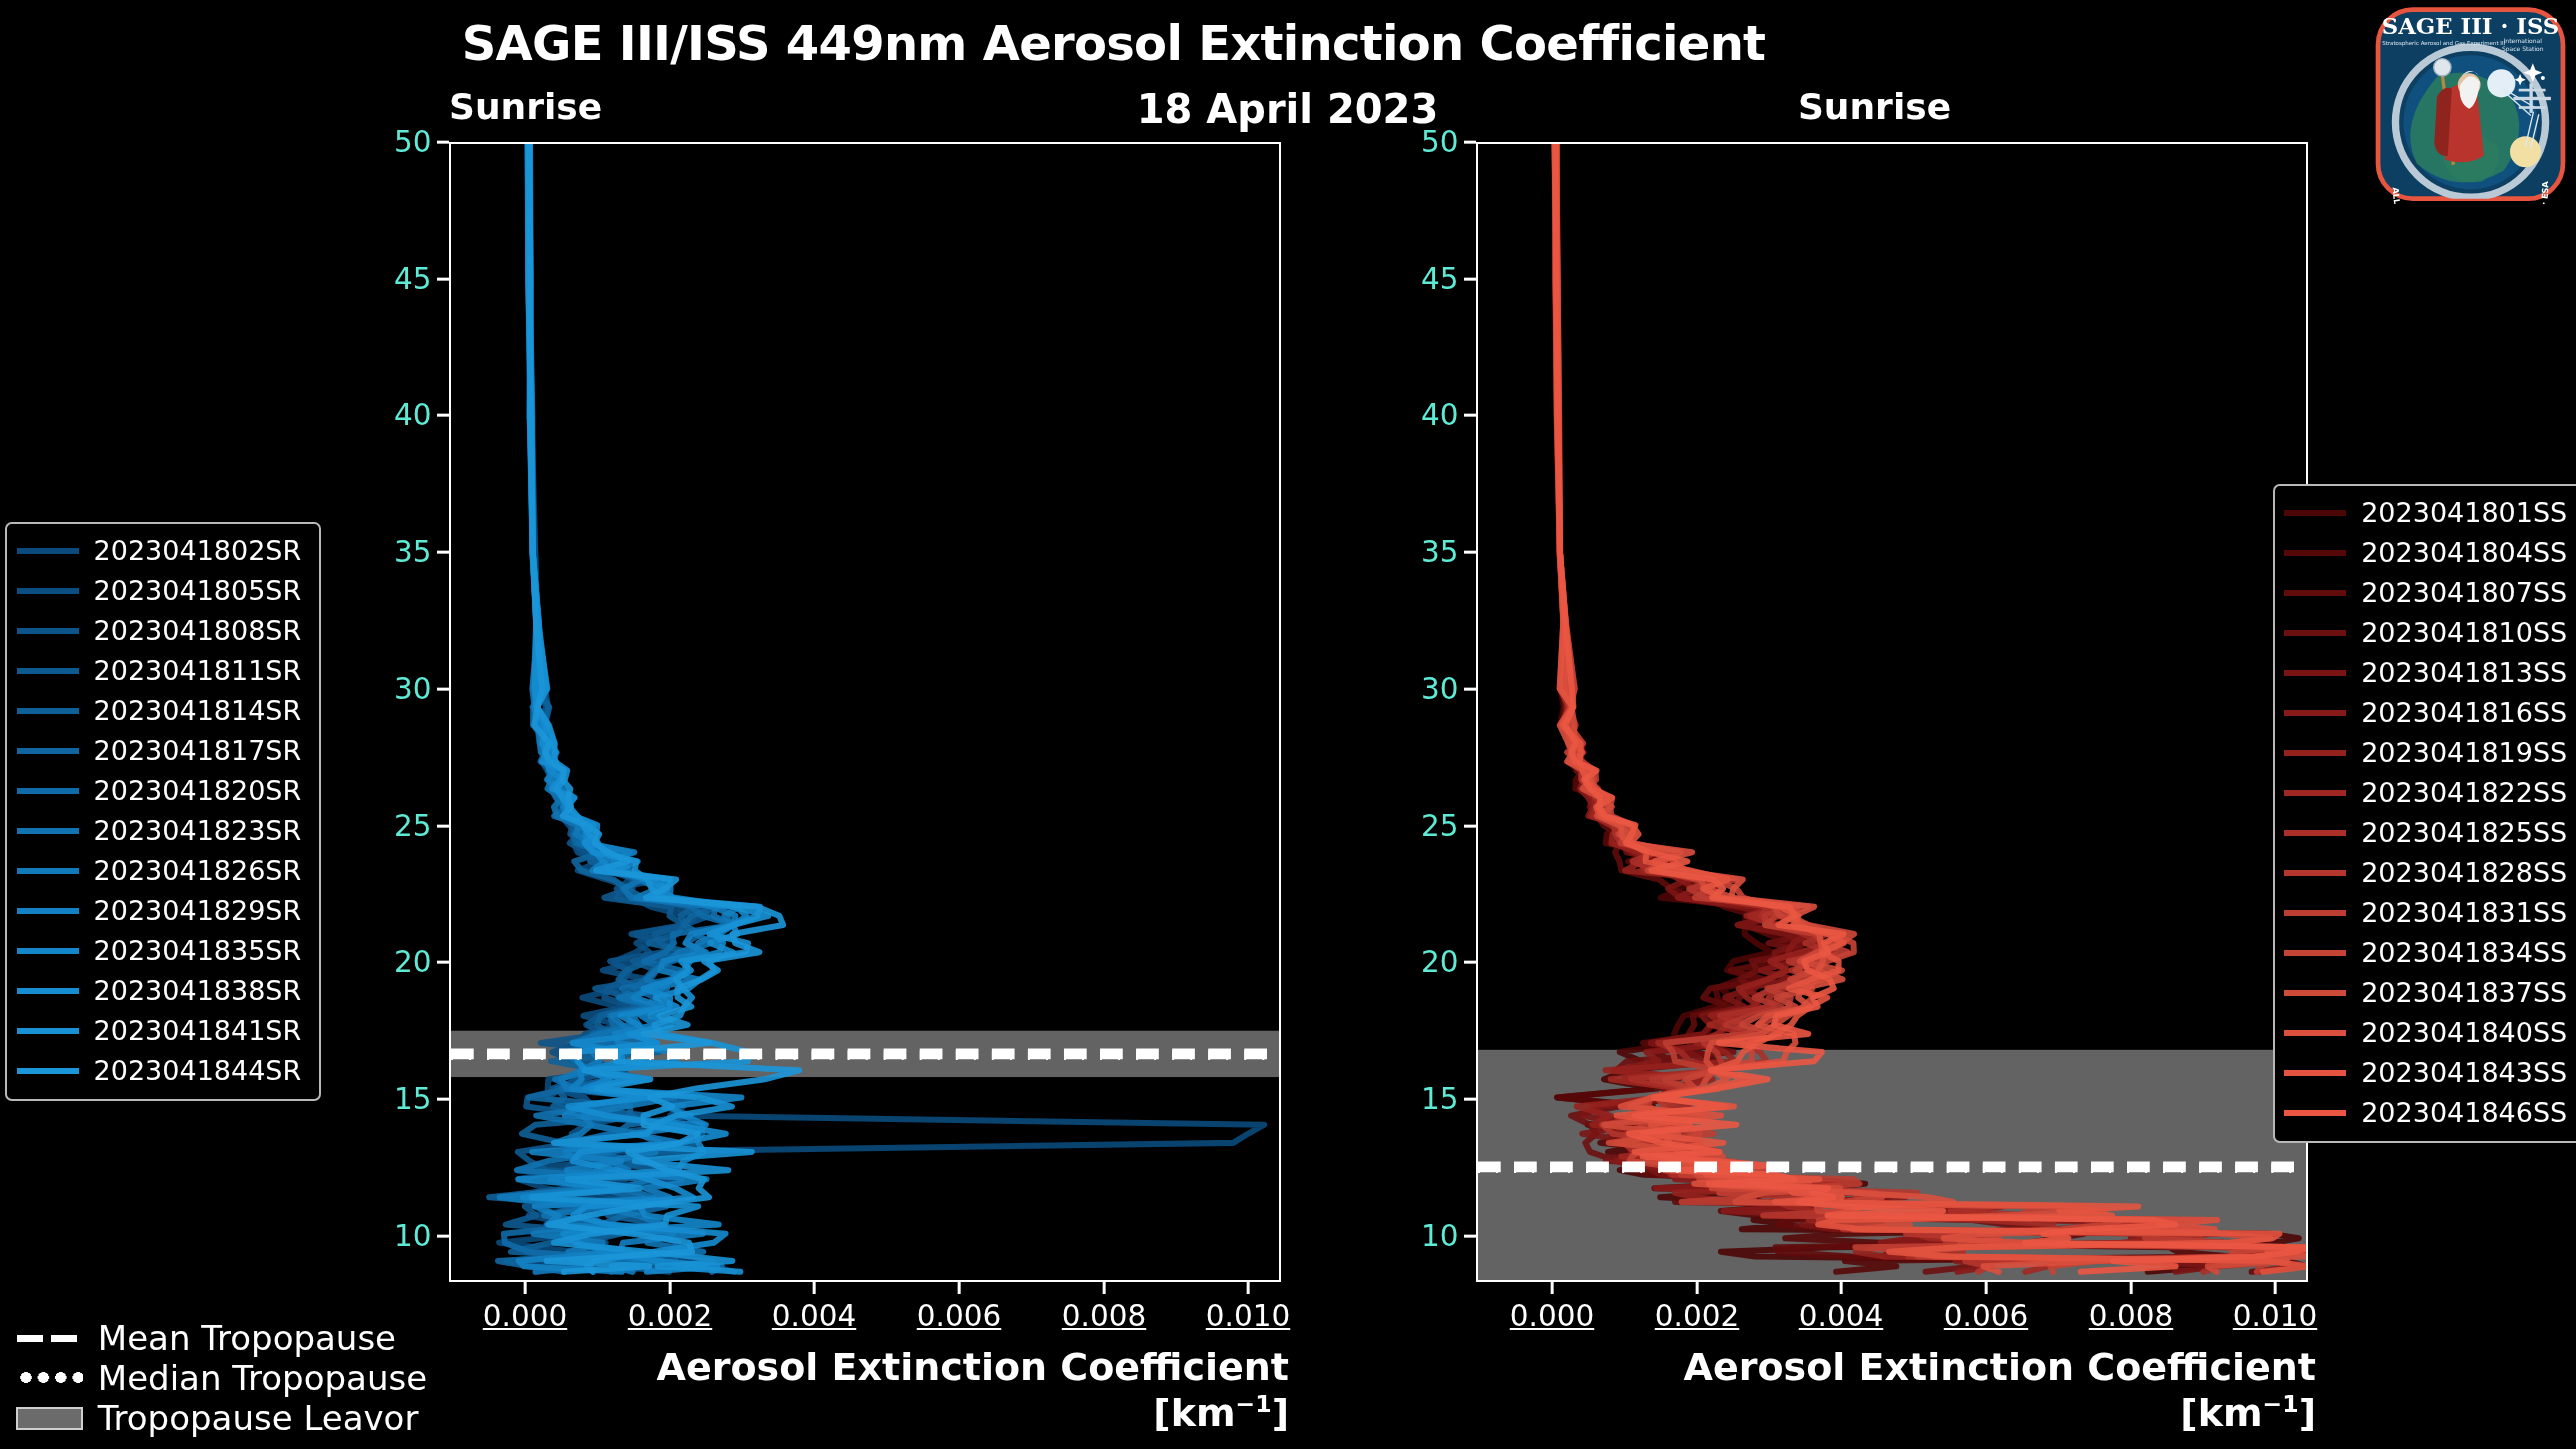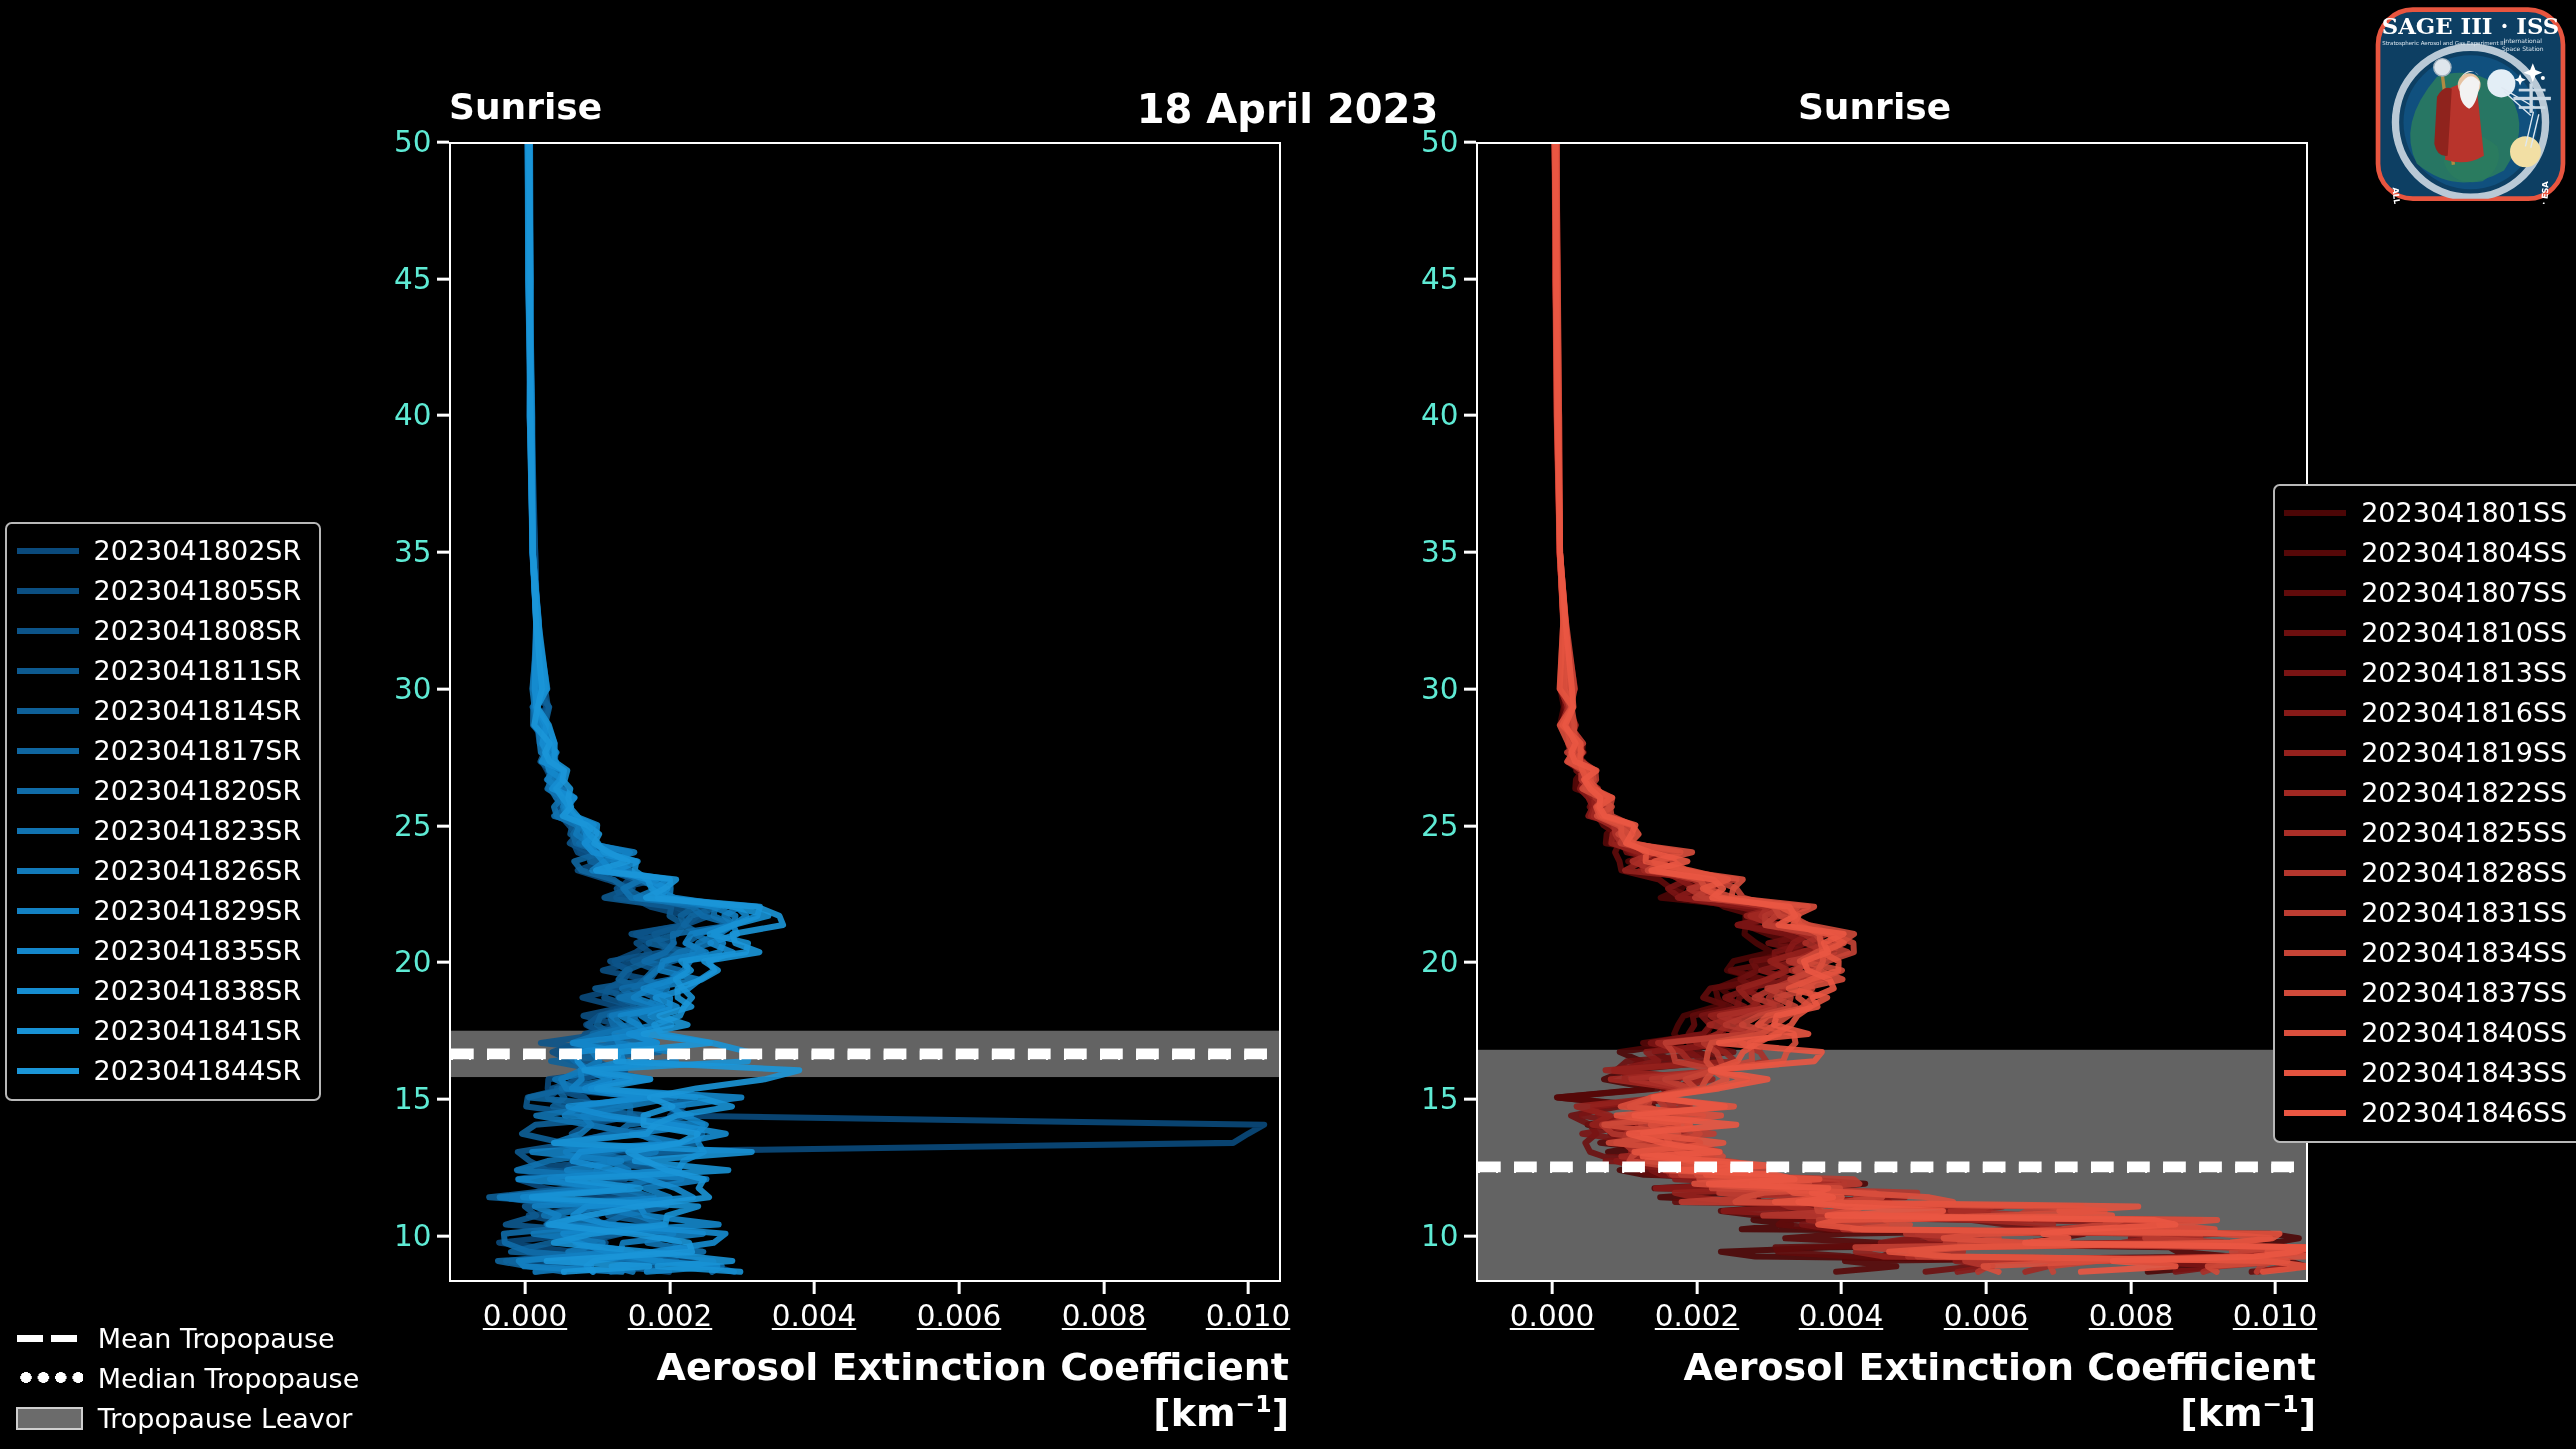--- a/index.html
+++ b/index.html
@@ -174,21 +174,21 @@
     background-position: 1.3px 0px;
     background-repeat: repeat-x;
     height: 17.4px;
   }
   .tl-box {
     background: rgba(255,255,255,0.42);
     border: 2px solid #cfcfcf;
     height: 23px;
     box-sizing: border-box;
   }
-  .tl-label { color: #fff; font-size: 27px; white-space: nowrap; }
+  .tl-label { color: #fff; font-size: 34px; white-space: nowrap; }
 
   
   #credits {
     position: absolute;
     right: 9.4px;
     bottom: 8px;
     text-align: right;
     color: #8d8d8d;
     font-size: 22px;
     line-height: 1.28;
@@ -199,20 +199,21 @@
     position: absolute;
     right: 5.4px; top: 2.7px;
     width: 201px; height: 201px;
   }
 </style>
 </head>
 <body>
 
 <div id="root">
 
+  <div class="title">SAGE III/ISS 449nm Aerosol Extinction Coefficient</div>
   <div class="subtitle-row">
     <div class="sub-sunrise">Sunrise</div>
     <div class="sub-date">18 April 2023</div>
     <div class="sub-sunset">Sunrise</div>
   </div>
 
   <div class="panel" id="panel-left">
     <div class="ylabel">Altitude [km]</div>
     <div class="axes-frame">
       <svg class="plot-svg" id="svg-left" viewBox="0 0 1240 1700" preserveAspectRatio="none">

